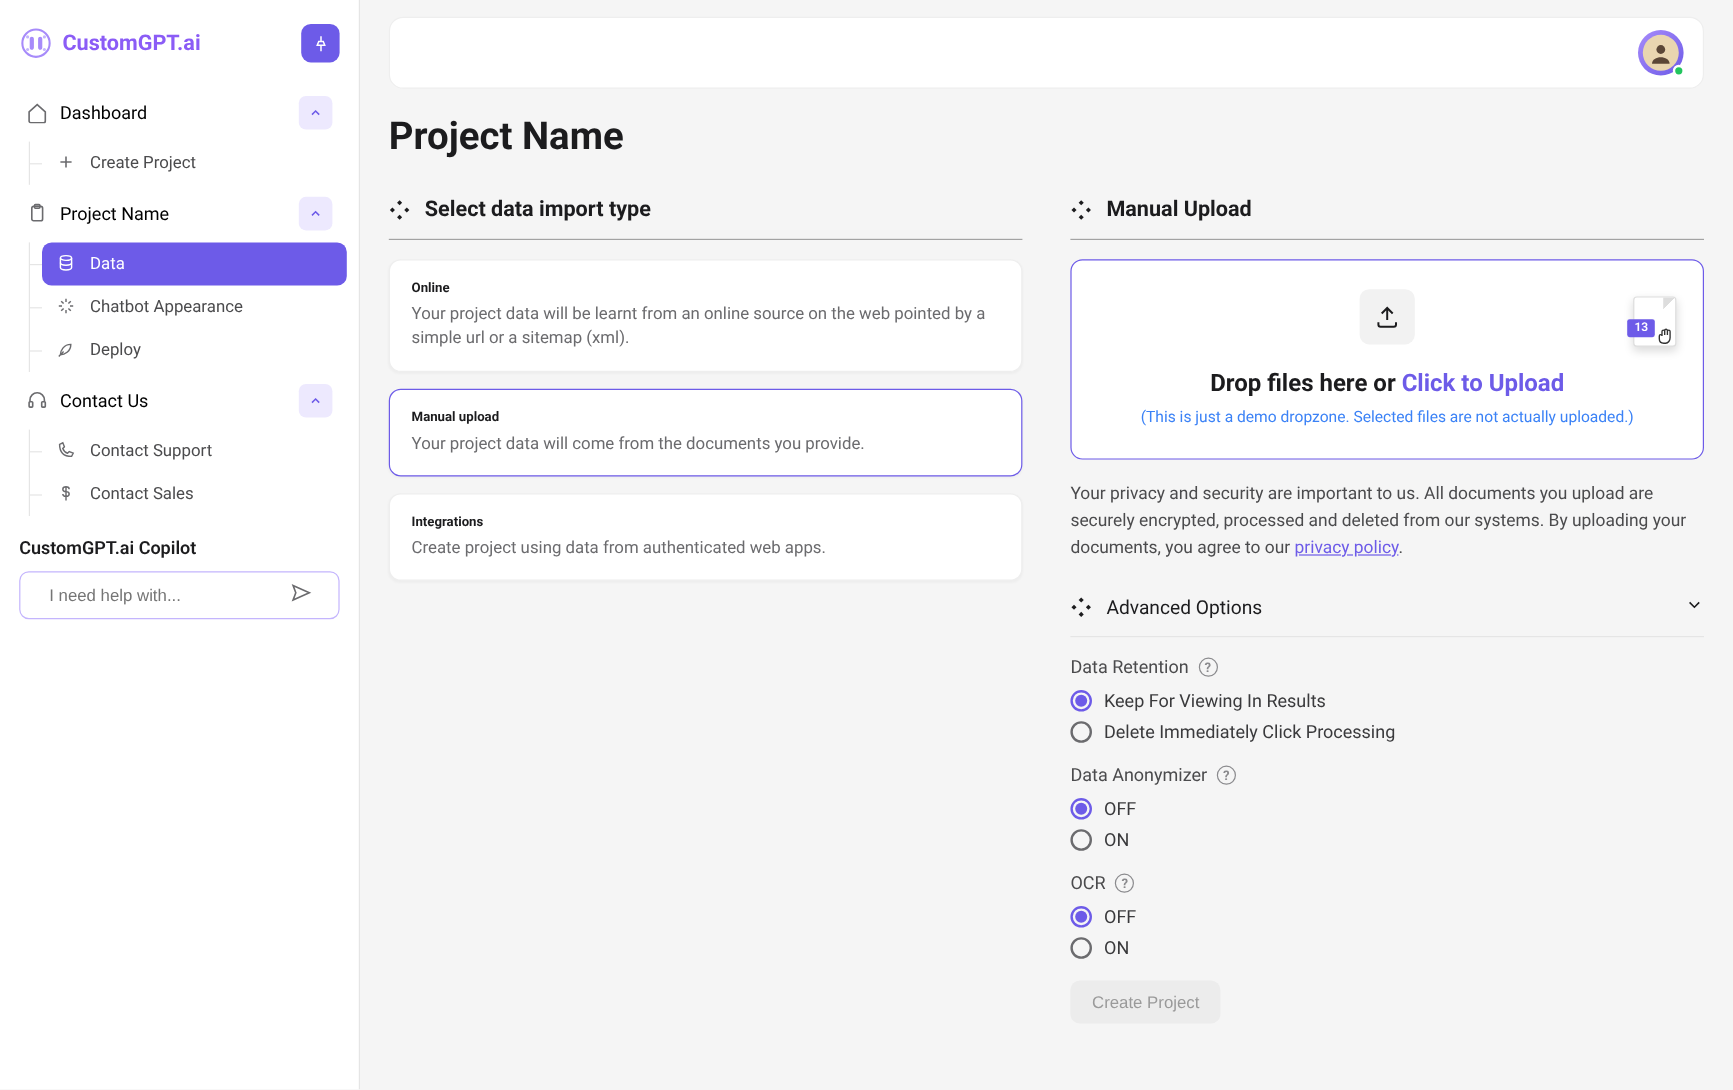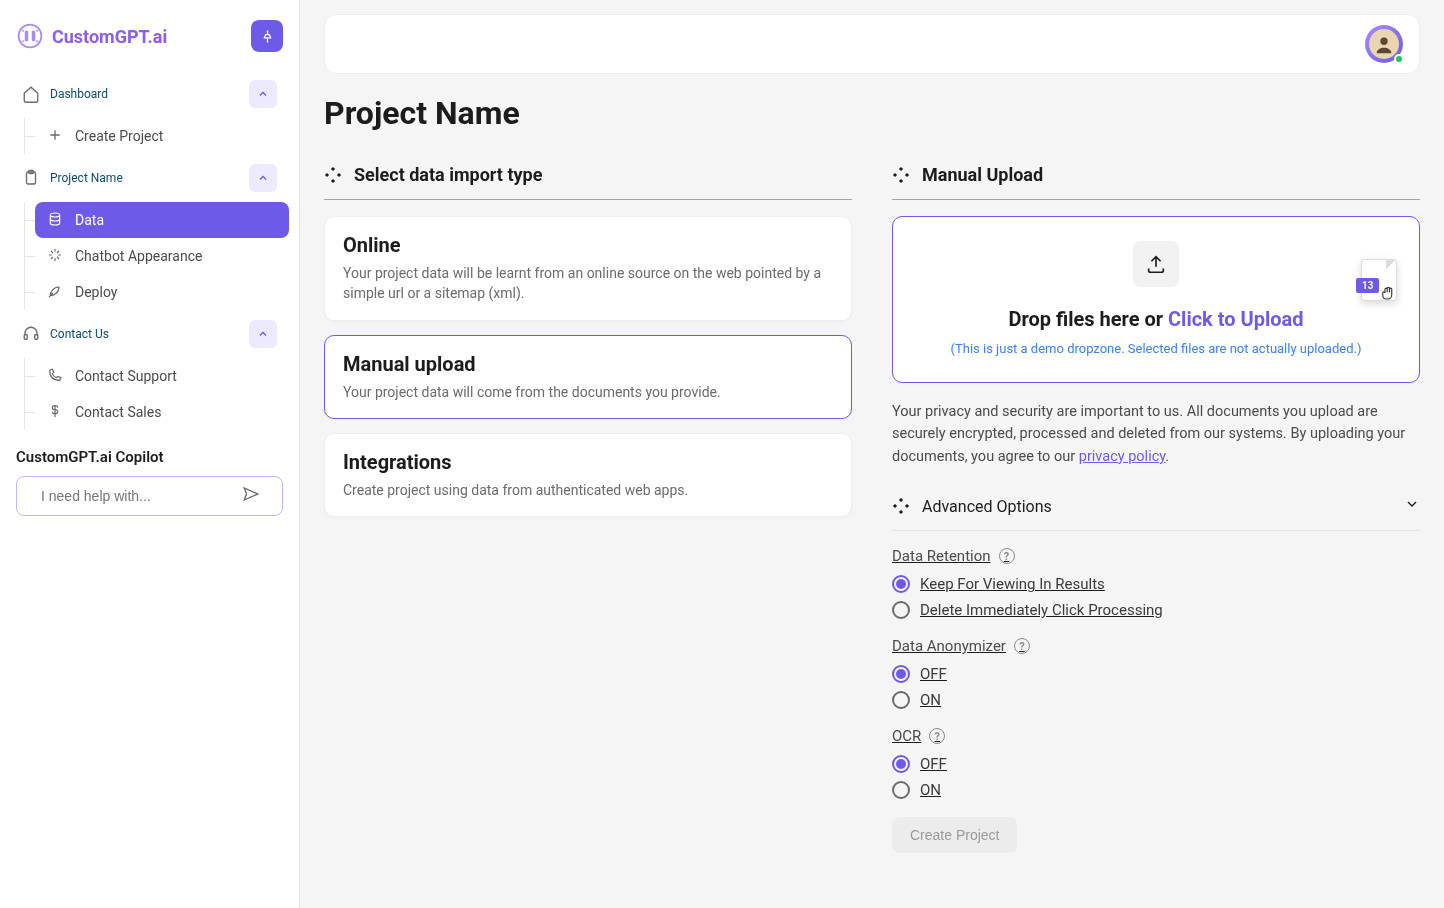--- a/index.html
+++ b/index.html
@@ -36,22 +36,22 @@
     width: 32px; height: 32px;
     border-radius: 8px;
     background: #6d5be8;
     display: flex; align-items: center; justify-content: center;
     cursor: pointer;
   }
   .nav-group {}
   .nav-parent {
     display: flex; align-items: center;
     padding: 10px 12px;
-    font-size: 12px;
-    color: #0c4a6e;
+    font-size: 15px;
+    color: #000000;
     position: relative;
   }
   .nav-parent .chev-badge {
     margin-left: auto;
     width: 28px; height: 28px;
     border-radius: 6px;
     background: #ede9fe;
     display: flex; align-items: center; justify-content: center;
   }
   .nav-children {
@@ -157,21 +157,21 @@
     border-radius:10px;
     padding:16px 18px;
     margin-bottom:14px;
     cursor:pointer;
     box-shadow: 0 1px 2px rgba(0,0,0,0.03);
   }
   .option-card.selected {
     border:1.5px solid #6d5be8;
   }
   .option-card .opt-title {
-    font-weight:700; font-size:20px; margin-bottom:6px;
+    font-weight:700; font-size:11px; margin-bottom:6px;
   }
   .option-card .opt-desc {
     font-size:14px; color:#6b6b6e; line-height:1.45;
   }
   .dropzone {
     border:1.5px solid #6d5be8;
     border-radius:10px;
     background:#fff;
     padding:24px 30px 26px 30px;
     text-align:center;
@@ -185,21 +185,21 @@
     margin:0 auto 20px auto;
   }
   .drop-text {
     font-size:20px; font-weight:700; margin-bottom:10px;
   }
   .drop-text .click-link { color:#6d5be8; }
   .drop-note {
     font-size:13px; color:#3b82f6;
   }
   .file-cursor {
-    position:absolute; top:42px; right:18px;
+    position:absolute; top:30px; right:18px;
     width:40px;
   }
   .file-cursor .file-rect {
     width:36px; height:42px; background:#fff; border:1px solid #ddd; border-radius:3px; position:relative;
     box-shadow:0 3px 8px rgba(0,0,0,0.15);
   }
   .file-cursor .file-fold {
     position:absolute; top:0; right:0; width:10px; height:10px;
     background:linear-gradient(135deg,#ddd 50%, transparent 50%);
   }
@@ -220,21 +220,21 @@
   .privacy-text a { color:#6d5be8; text-decoration:underline; }
   .adv-head {
     display:flex; align-items:center; gap:12px;
     border-bottom:1px solid #e5e5e5;
     padding:8px 0 14px 0;
     margin-bottom:16px;
   }
   .adv-head .chev-right {
     margin-left:auto;
   }
-  .adv-group { margin-bottom:18px;text-decoration:underline; }
+  .adv-group { margin-bottom:18px; }
   .adv-label-row {
     display:flex; align-items:center; gap:8px;
     font-size:15px; color:#4b4b4d; margin-bottom:10px;
   }
   .radio-row {
     display:flex; align-items:center; gap:10px;
     font-size:15px; color:#3a3a3c; margin-bottom:8px;
     cursor:pointer;
   }
   .radio-outer {

